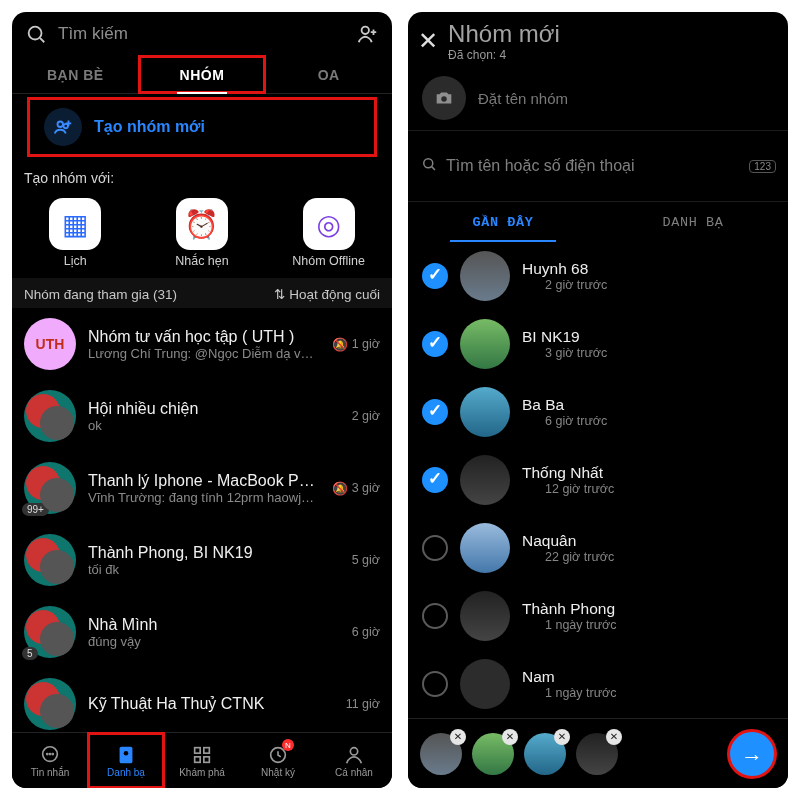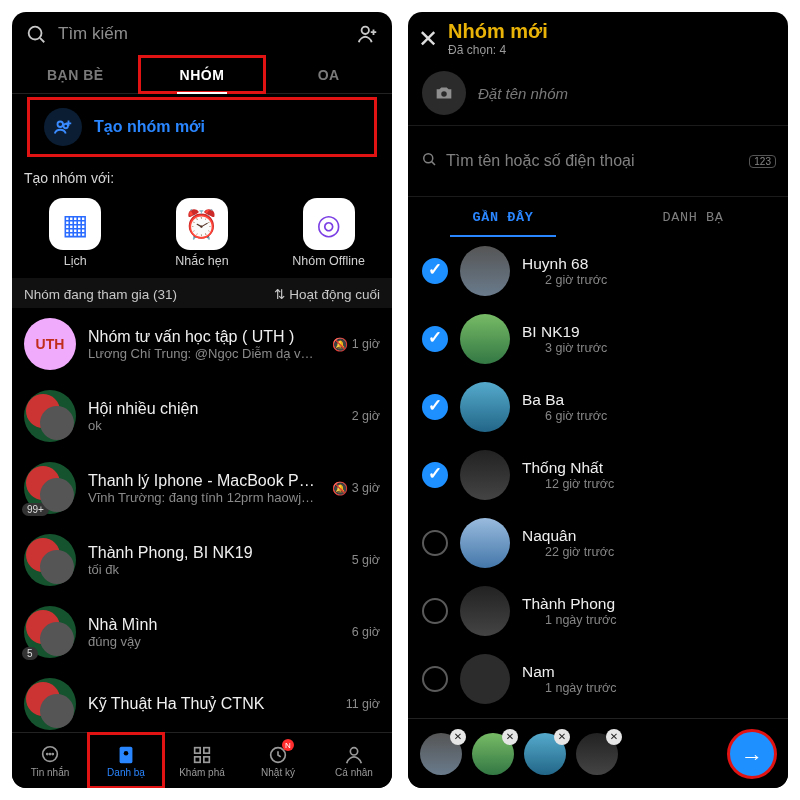--- a/index.html
+++ b/index.html
@@ -16,46 +16,46 @@
   .create { display:flex; align-items:center; gap:12px; padding:10px 16px; color:#2a86ff; font-weight:600; }
   .circ { width:38px; height:38px; border-radius:50%; background:#0b1d33; display:flex; align-items:center; justify-content:center; color:#3a8bff; }
   .sec-lbl { padding: 10px 12px 8px; font-size: 14px; color: #d7d7d7; }
   .hrow { display:flex; justify-content:space-around; padding:4px 0 10px; background:#000; }
   .tile { display:flex; flex-direction:column; align-items:center; gap:4px; width:96px; }
   .tbox { width:52px; height:52px; border-radius:14px; background:#fff; display:flex; align-items:center; justify-content:center; font-size:28px; }
   .tlabel { font-size:12.5px; color:#d0d0d0; }
   .bar { display:flex; justify-content:space-between; align-items:center; padding:8px 12px 6px; font-size:13.5px; color:#c8c8c8; background:#111; }
   .list { flex:1; overflow:hidden; }
   .row { display:flex; align-items:center; gap:12px; padding:10px 12px; }
-  .avg { width:52px; height:52px; border-radius:50%; background:#14532d; flex-shrink:0; position:relative; }
+  .avg { width:52px; height:52px; border-radius:50%; background:#0f766e; flex-shrink:0; position:relative; }
   .avg.white { background:#f0abfc; color:#c02e1b; display:flex; align-items:center; justify-content:center; font-weight:700; font-size:14px; }
   .avg.duo::before, .avg.duo::after { content:""; position:absolute; width:34px; height:34px; border-radius:50%; background:#7a4; }
   .avg.duo::before{ top:4px; left:2px; background:#c33; }
   .avg.duo::after{ bottom:2px; right:2px; background:#555; }
   .badge { position:absolute; bottom:-2px; left:-2px; background:#333; border-radius:8px; font-size:10px; padding:1px 5px; color:#ddd; }
   .rowmid { flex:1; min-width:0; }
   .rtitle { font-size:16px; color:#f0f0f0; white-space:nowrap; overflow:hidden; text-overflow:ellipsis; }
   .rsub { font-size:13px; color:#8a8a8a; white-space:nowrap; overflow:hidden; text-overflow:ellipsis; }
   .rtime { font-size:12.5px; color:#8a8a8a; display:flex; align-items:center; gap:3px; }
   .mute { color:#8a8a8a; font-size:13px; }
   .navbar { display:flex; height:56px; border-top:1px solid #222; background:#000; }
   .nb { flex:1; display:flex; flex-direction:column; align-items:center; justify-content:center; gap:1px; font-size:10px; color:#9a9a9a; position:relative; }
   .nb.act { color:#2a86ff; }
   .nb svg { width:22px; height:22px; }
   .ndot { position:absolute; top:6px; right:22px; width:12px; height:12px; border-radius:50%; background:#ff2d2d; color:#fff; font-size:8px; display:flex; align-items:center; justify-content:center; }
 
   
   .hdr2 { display:flex; align-items:center; gap:10px; padding:8px 10px 4px; }
   .hdr2 .xx { font-size:24px; color:#ddd; }
   .hdr2 .spt { display:flex; flex-direction:column; }
-  .hdr2 .t { font-size:20px; font-weight:700; color:#eab308; }
+  .hdr2 .t { font-size:24px; font-weight:400; color:#a3a3a3; }
   .hdr2 .s { font-size:12px; color:#9a9a9a; }
   .namein { display:flex; align-items:center; gap:12px; padding:10px 14px; }
   .cam { width:44px; height:44px; border-radius:50%; background:#2b2b2b; display:flex; align-items:center; justify-content:center; color:#8f8f8f; font-size:20px; }
-  .ph { color:#797979; font-size:15px;font-style:italic; }
+  .ph { color:#797979; font-size:15px; }
   .srch2 { display:flex; align-items:center; gap:8px; padding:24px 12px; color:#808080; border-top:1px solid #1b1b1b; border-bottom:1px solid #1b1b1b; }
   .kbd { border:1px solid #555; border-radius:4px; font-size:10px; padding:0 4px; color:#888; }
   .tabs2 { display:flex; height:40px; }
   .tab2 { flex:1; display:flex; align-items:center; justify-content:center; font-size:13.5px; color:#7e7e7e; letter-spacing:.6px;font-family:Liberation Mono, monospace; }
   .tab2.act { color:#2a86ff; font-weight:600; position:relative; }
   .tab2.act::after { content:""; position:absolute; bottom:0; left:22%; right:22%; height:2px; background:#2a86ff; }
   .crow { display:flex; align-items:center; gap:12px; padding:9px 14px; }
   .chk { width:26px; height:26px; border-radius:50%; border:2px solid #5a5a5a; flex-shrink:0; }
   .chk.on { background:#1e90ff; border-color:#1e90ff; position:relative; }
   .chk.on::after { content:"✓"; color:#fff; position:absolute; top:-1px; left:4px; font-size:17px; font-weight:700; }

